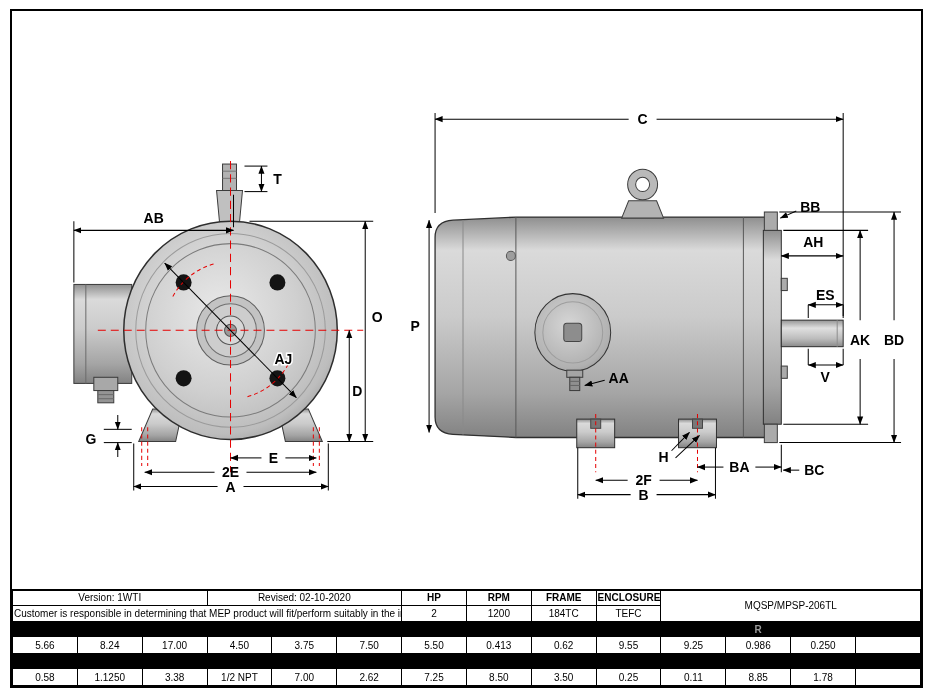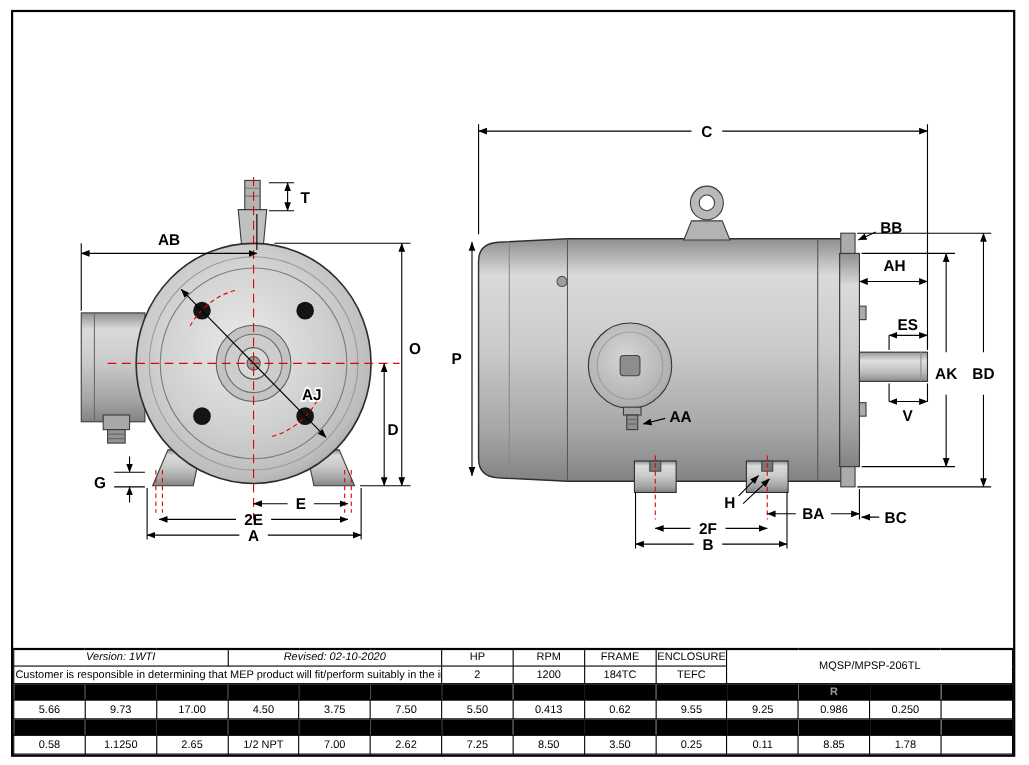--- a/index.html
+++ b/index.html
@@ -17,23 +17,23 @@
   .dl  { font-family:"Liberation Sans",sans-serif; font-size:14px; font-weight:bold;
          fill:#000; text-anchor:middle; dominant-baseline:central; paint-order:stroke;
          stroke:#ffffff; stroke-width:3px; }
   .dl.ns { stroke:none; }
 
   
   table.spec { width:100%; border-collapse:collapse; table-layout:fixed; flex:0 0 auto;
                border-top:2px solid #000; }
   table.spec td { border:1px solid #000; text-align:center; vertical-align:middle;
                   padding:0 1px; font-size:10px; color:#000; overflow:hidden; white-space:nowrap; }
-  td.info  { height:16px; font-size:10px;font-style:italic; }
+  td.info  { height:16px; font-size:10px; }
   td.disc  { height:16px; font-size:8px; }
-  td.sph   { font-weight:normal; font-size:10px; }
+  td.sph   { font-weight:bold; font-size:10px; }
   td.spv   { font-size:10px; }
   td.model { font-size:14px; font-weight:normal; }
   td.hdr   { background:#000; color:#fff; font-weight:bold; font-size:11px; height:15px; }
   td.hdr.g { color:#9a9a9a; }
   td.val   { height:17px; font-size:10px; }
 </style>
 </head>
 <body>
 
 <div class="frame">
@@ -297,21 +297,21 @@
         <td class="hdr">G</td>
         <td class="hdr">H</td>
         <td class="hdr">O</td>
         <td class="hdr">P</td>
         <td class="hdr g">R</td>
         <td class="hdr">S</td>
         <td class="hdr"></td>
       </tr>
       <tr>
         <td class="val">5.66</td>
-        <td class="val">9.73</td>
+        <td class="val">8.24</td>
         <td class="val">17.00</td>
         <td class="val">4.50</td>
         <td class="val">3.75</td>
         <td class="val">7.50</td>
         <td class="val">5.50</td>
         <td class="val">0.413</td>
         <td class="val">0.62</td>
         <td class="val">9.55</td>
         <td class="val">9.25</td>
         <td class="val">0.986</td>
@@ -330,21 +330,21 @@
         <td class="hdr">BA</td>
         <td class="hdr">BB</td>
         <td class="hdr">BC</td>
         <td class="hdr">BD</td>
         <td class="hdr">ES</td>
         <td class="hdr"></td>
       </tr>
       <tr>
         <td class="val">0.58</td>
         <td class="val">1.1250</td>
-        <td class="val">2.65</td>
+        <td class="val">3.38</td>
         <td class="val">1/2 NPT</td>
         <td class="val">7.00</td>
         <td class="val">2.62</td>
         <td class="val">7.25</td>
         <td class="val">8.50</td>
         <td class="val">3.50</td>
         <td class="val">0.25</td>
         <td class="val">0.11</td>
         <td class="val">8.85</td>
         <td class="val">1.78</td>

